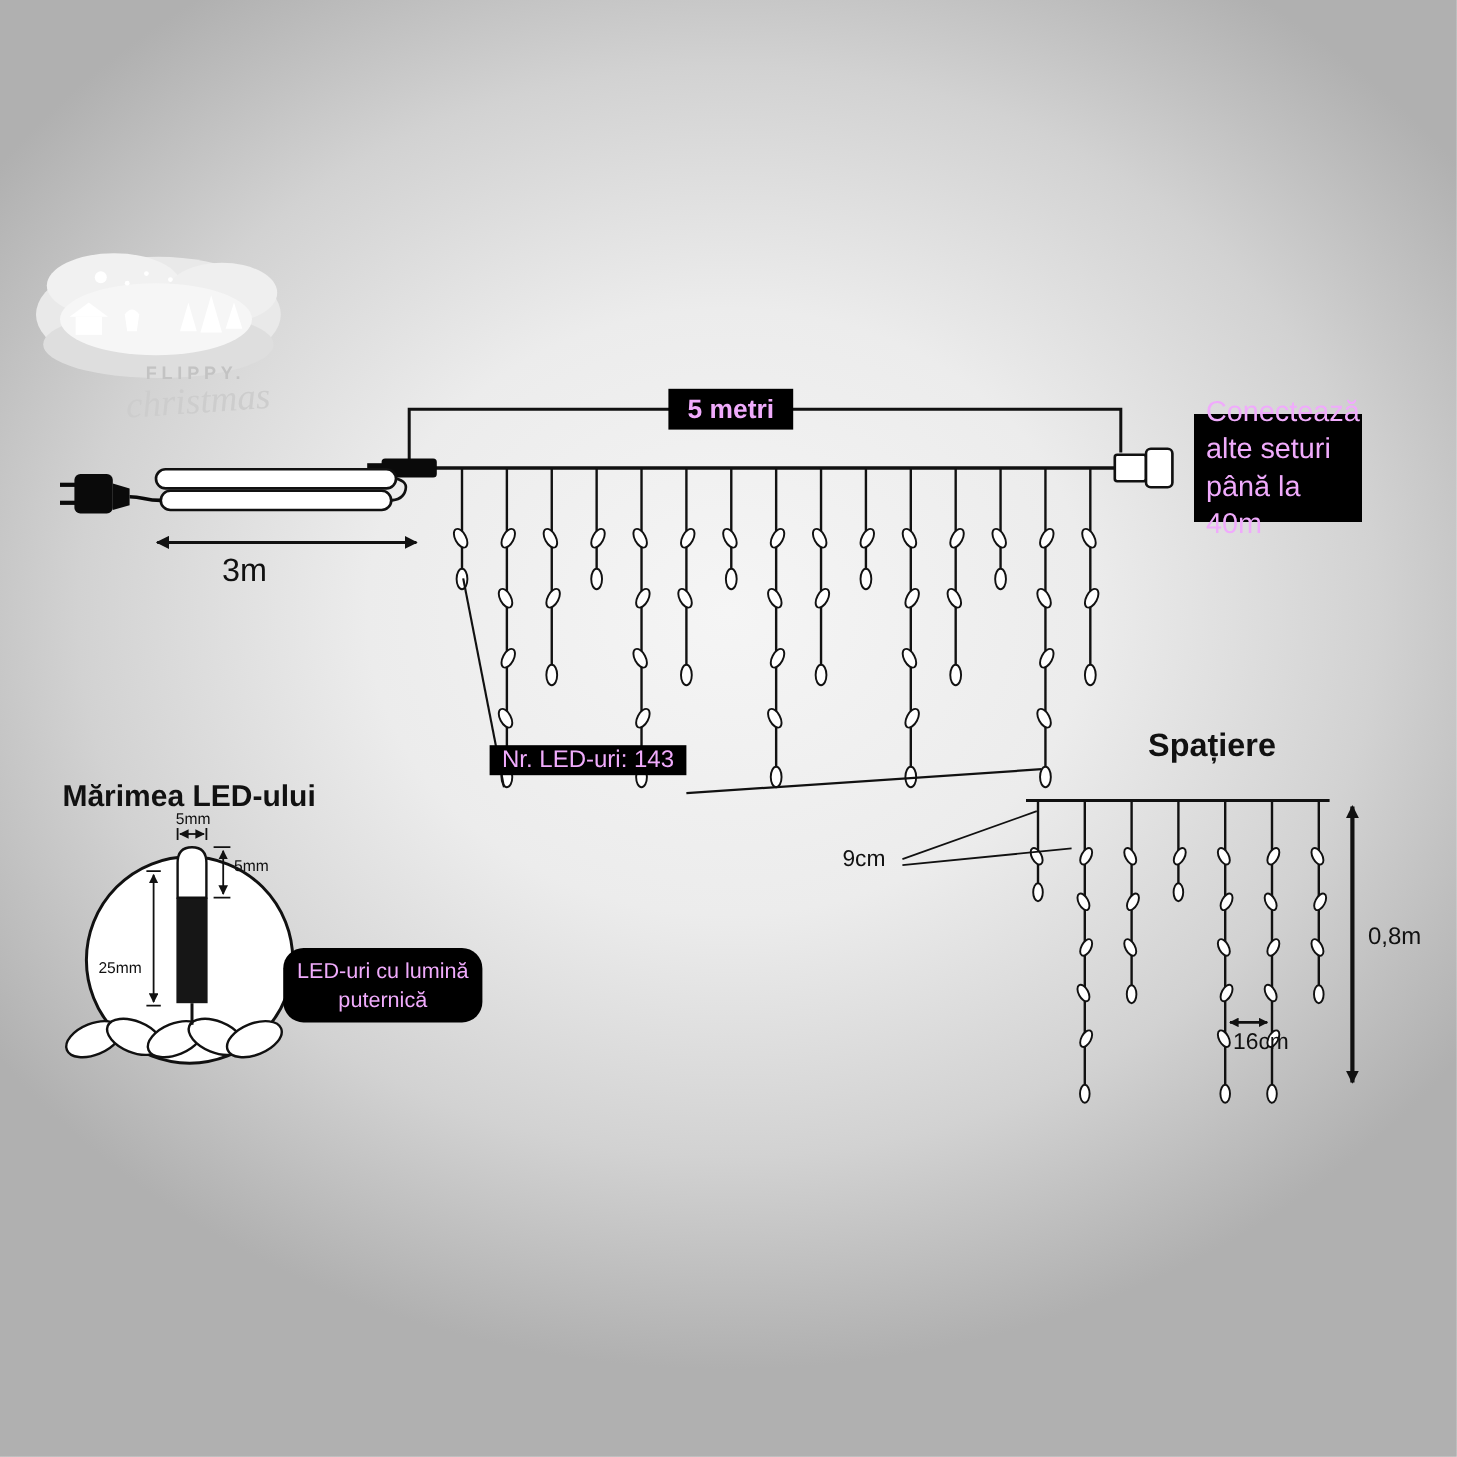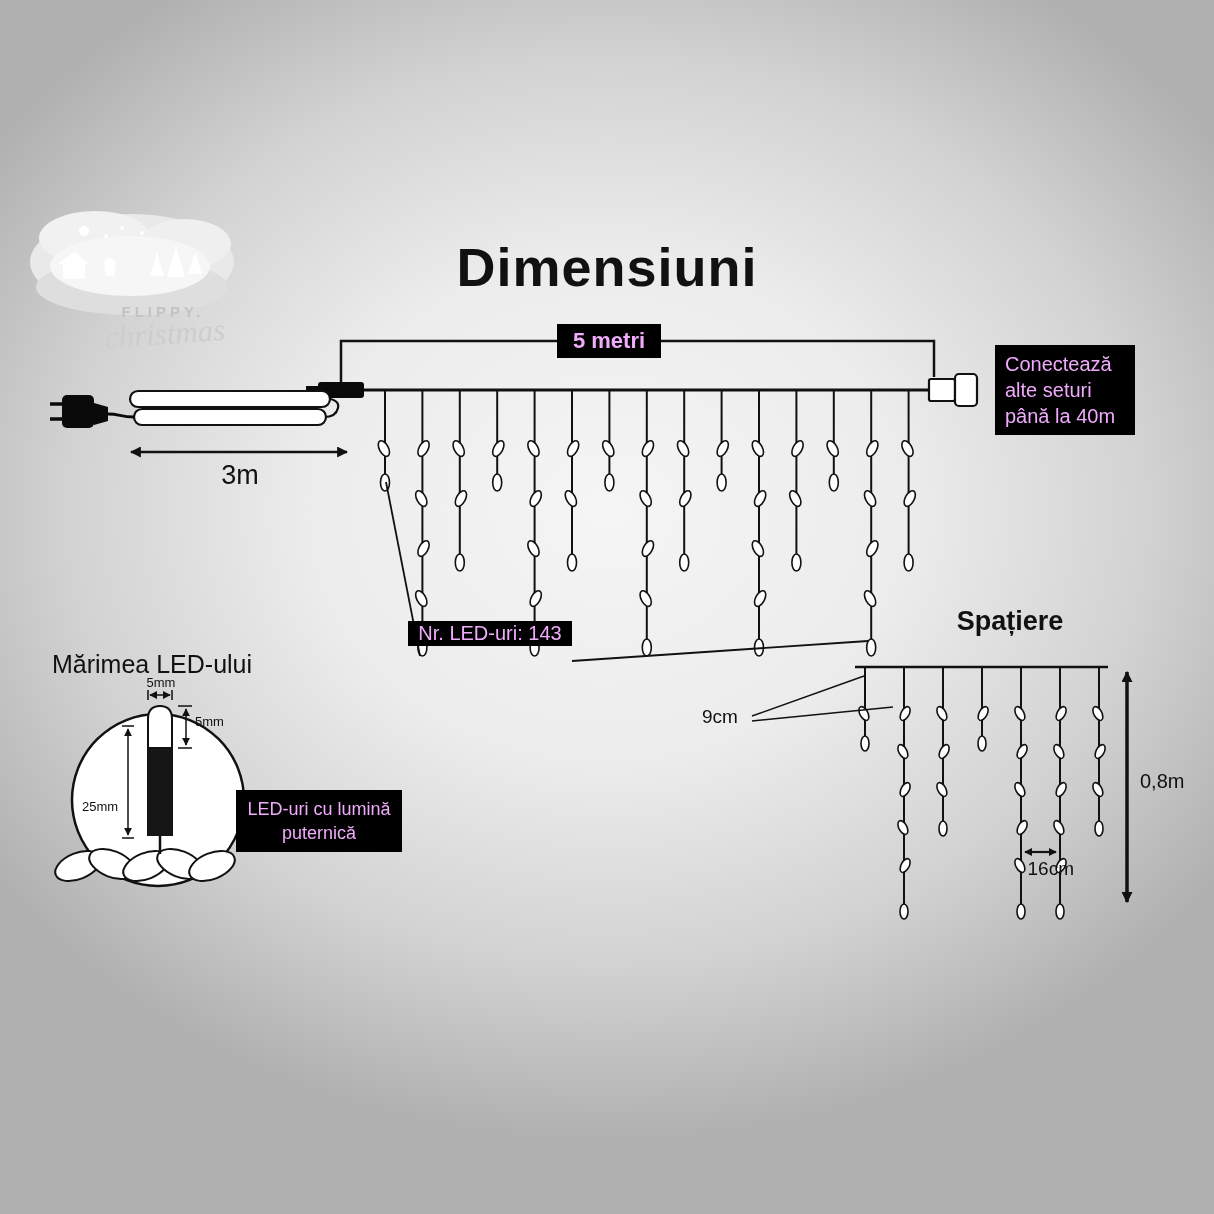--- a/index.html
+++ b/index.html
@@ -6,29 +6,29 @@
   #stage{
     position:relative;width:1214px;height:1214px;overflow:hidden;
     background:radial-gradient(ellipse 62% 52% at 50% 42%, #f5f5f5 0%, #ececec 40%, #d2d2d2 72%, #b0b0b0 100%);
     font-family:"Liberation Sans", sans-serif;color:#111;
   }
   svg{position:absolute;left:0;top:0;}
   .lbl{position:absolute;white-space:pre-line;}
   .title{left:0;right:0;top:236px;text-align:center;font-size:54px;font-weight:700;letter-spacing:1px;}
   .blackbox{position:absolute;background:#000;color:#f0abfc;display:flex;align-items:center;justify-content:center;text-align:center;white-space:pre-line;}
   .box-5m{left:557px;top:324px;width:104px;height:34px;font-size:22px;font-weight:700;}
-  .box-connect{left:995px;top:345px;width:140px;height:90px;font-size:20px;line-height:1.3;justify-content:flex-start;text-align:left;padding-left:10px;box-sizing:border-box;}
+  .box-connect{left:995px;top:345px;width:140px;height:90px;font-size:24px;line-height:1.3;justify-content:flex-start;text-align:left;padding-left:10px;box-sizing:border-box;}
   .box-ledcount{left:408px;top:621px;width:164px;height:25px;font-size:20px;}
-  .box-ledinfo{left:236px;top:790px;width:166px;height:62px;font-size:18px;line-height:1.35;}
-  .lbl-3m{left:185px;top:460px;width:110px;text-align:center;font-size:27px;}
+  .box-ledinfo{left:236px;top:790px;width:166px;height:62px;font-size:18px;line-height:1.35;border-radius:17px;}
+  .lbl-3m{left:185px;top:460px;width:110px;font-size:27px;}
   .lbl-spacing-title{left:930px;top:606px;width:160px;text-align:center;font-size:27px;font-weight:700;}
   .lbl-9cm{left:702px;top:706px;font-size:19px;}
   .lbl-16cm{left:1008px;top:858px;width:66px;text-align:right;font-size:19px;}
   .lbl-07m{left:1140px;top:770px;font-size:20px;}
-  .lbl-ledsize-title{left:52px;top:650px;font-size:25px;}
+  .lbl-ledsize-title{left:52px;top:650px;font-size:25px;font-weight:bold;}
   .lbl-5mm-top{left:136px;top:675px;width:50px;text-align:center;font-size:13px;}
   .lbl-5mm-right{left:195px;top:714px;font-size:13px;}
   .lbl-25mm{left:82px;top:770px;font-size:13px;margin-top:29px;}
   .disclaimer{left:0;right:0;top:962px;text-align:center;font-size:25px;}
   .logo-flippy{left:108px;top:303px;width:110px;text-align:center;font-size:15px;font-weight:700;letter-spacing:4px;color:#c3c3c3;}
   .logo-christmas{left:80px;top:316px;width:170px;text-align:center;font-size:31px;font-style:italic;font-family:"Liberation Serif", serif;color:#cdcdcd;transform:rotate(-4deg);}
 </style>
 </head>
 <body>
 
@@ -226,21 +226,20 @@
       <line x1="150" y1="695" x2="170" y2="695" stroke="#111" stroke-width="1.5" marker-start="url(#ahs)" marker-end="url(#ahs)"></line>
 
       <path d="M178,706 L192,706 M178,748 L192,748" stroke="#111" stroke-width="1.5"></path>
       <line x1="186" y1="709" x2="186" y2="745" stroke="#111" stroke-width="1.5" marker-start="url(#ahs)" marker-end="url(#ahs)"></line>
 
       <path d="M122,726 L134,726 M122,838 L134,838" stroke="#111" stroke-width="1.5"></path>
       <line x1="128" y1="729" x2="128" y2="835" stroke="#111" stroke-width="1.5" marker-start="url(#ahs)" marker-end="url(#ahs)"></line>
     </g>
   </svg>
 
-  <div class="lbl title">Dimensiuni</div>
 
   <div class="lbl logo-flippy">FLIPPY.</div>
   <div class="lbl logo-christmas">christmas</div>
 
   <div class="blackbox box-5m">5 metri</div>
   <div class="lbl lbl-3m">3m</div>
   <div class="blackbox box-connect">Conectează
 alte seturi
 până la 40m</div>
   <div class="blackbox box-ledcount">Nr. LED-uri: 143</div>

